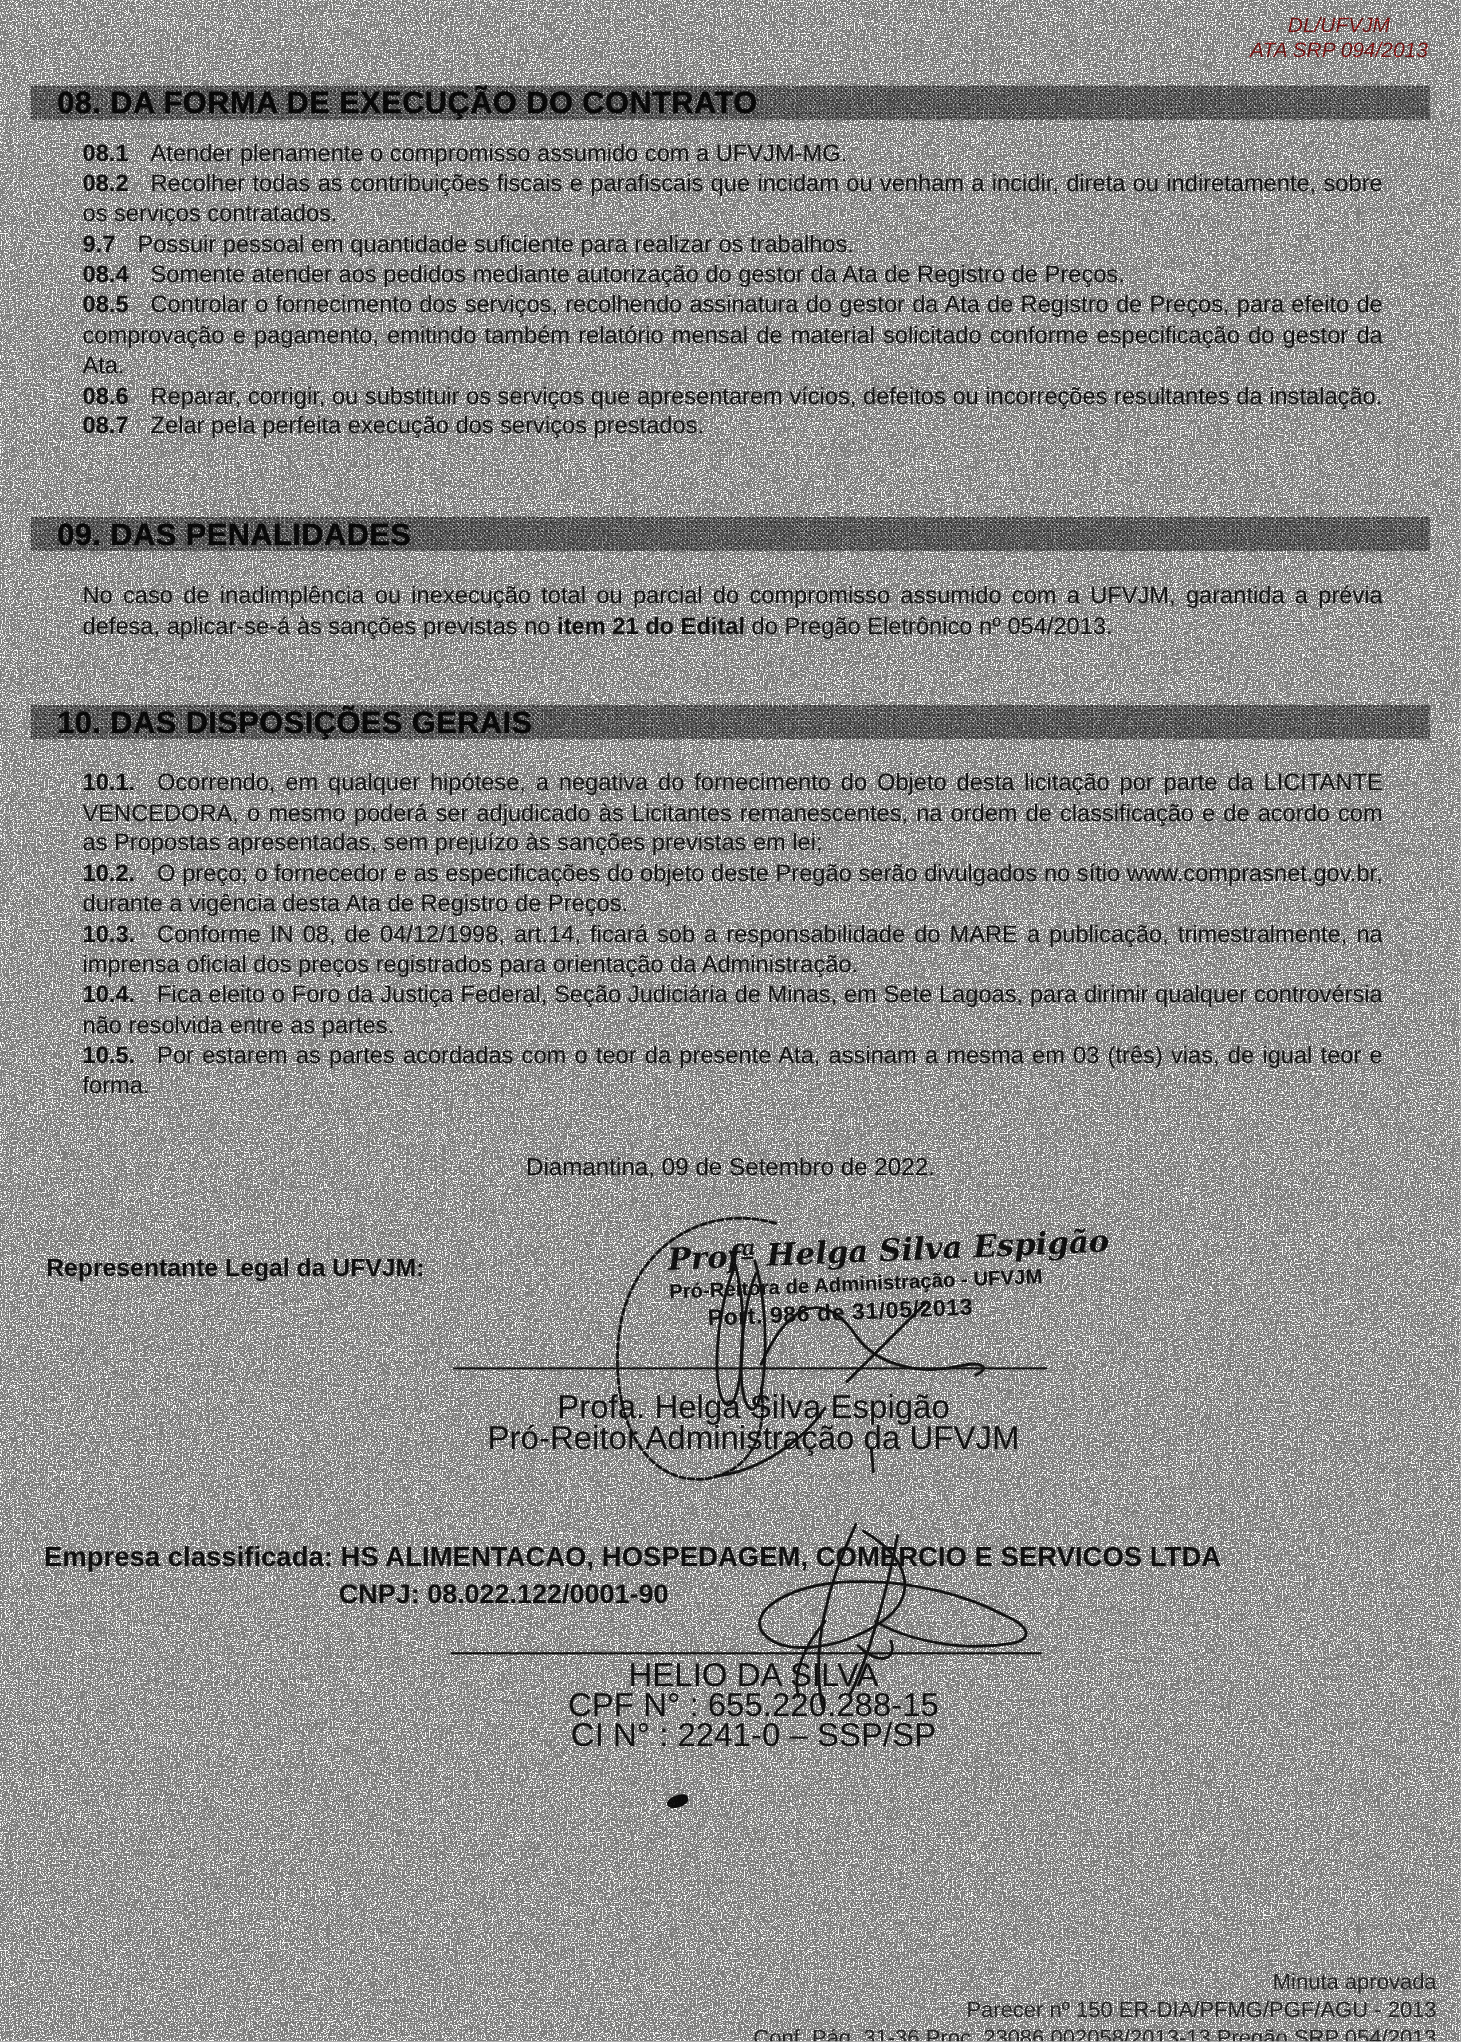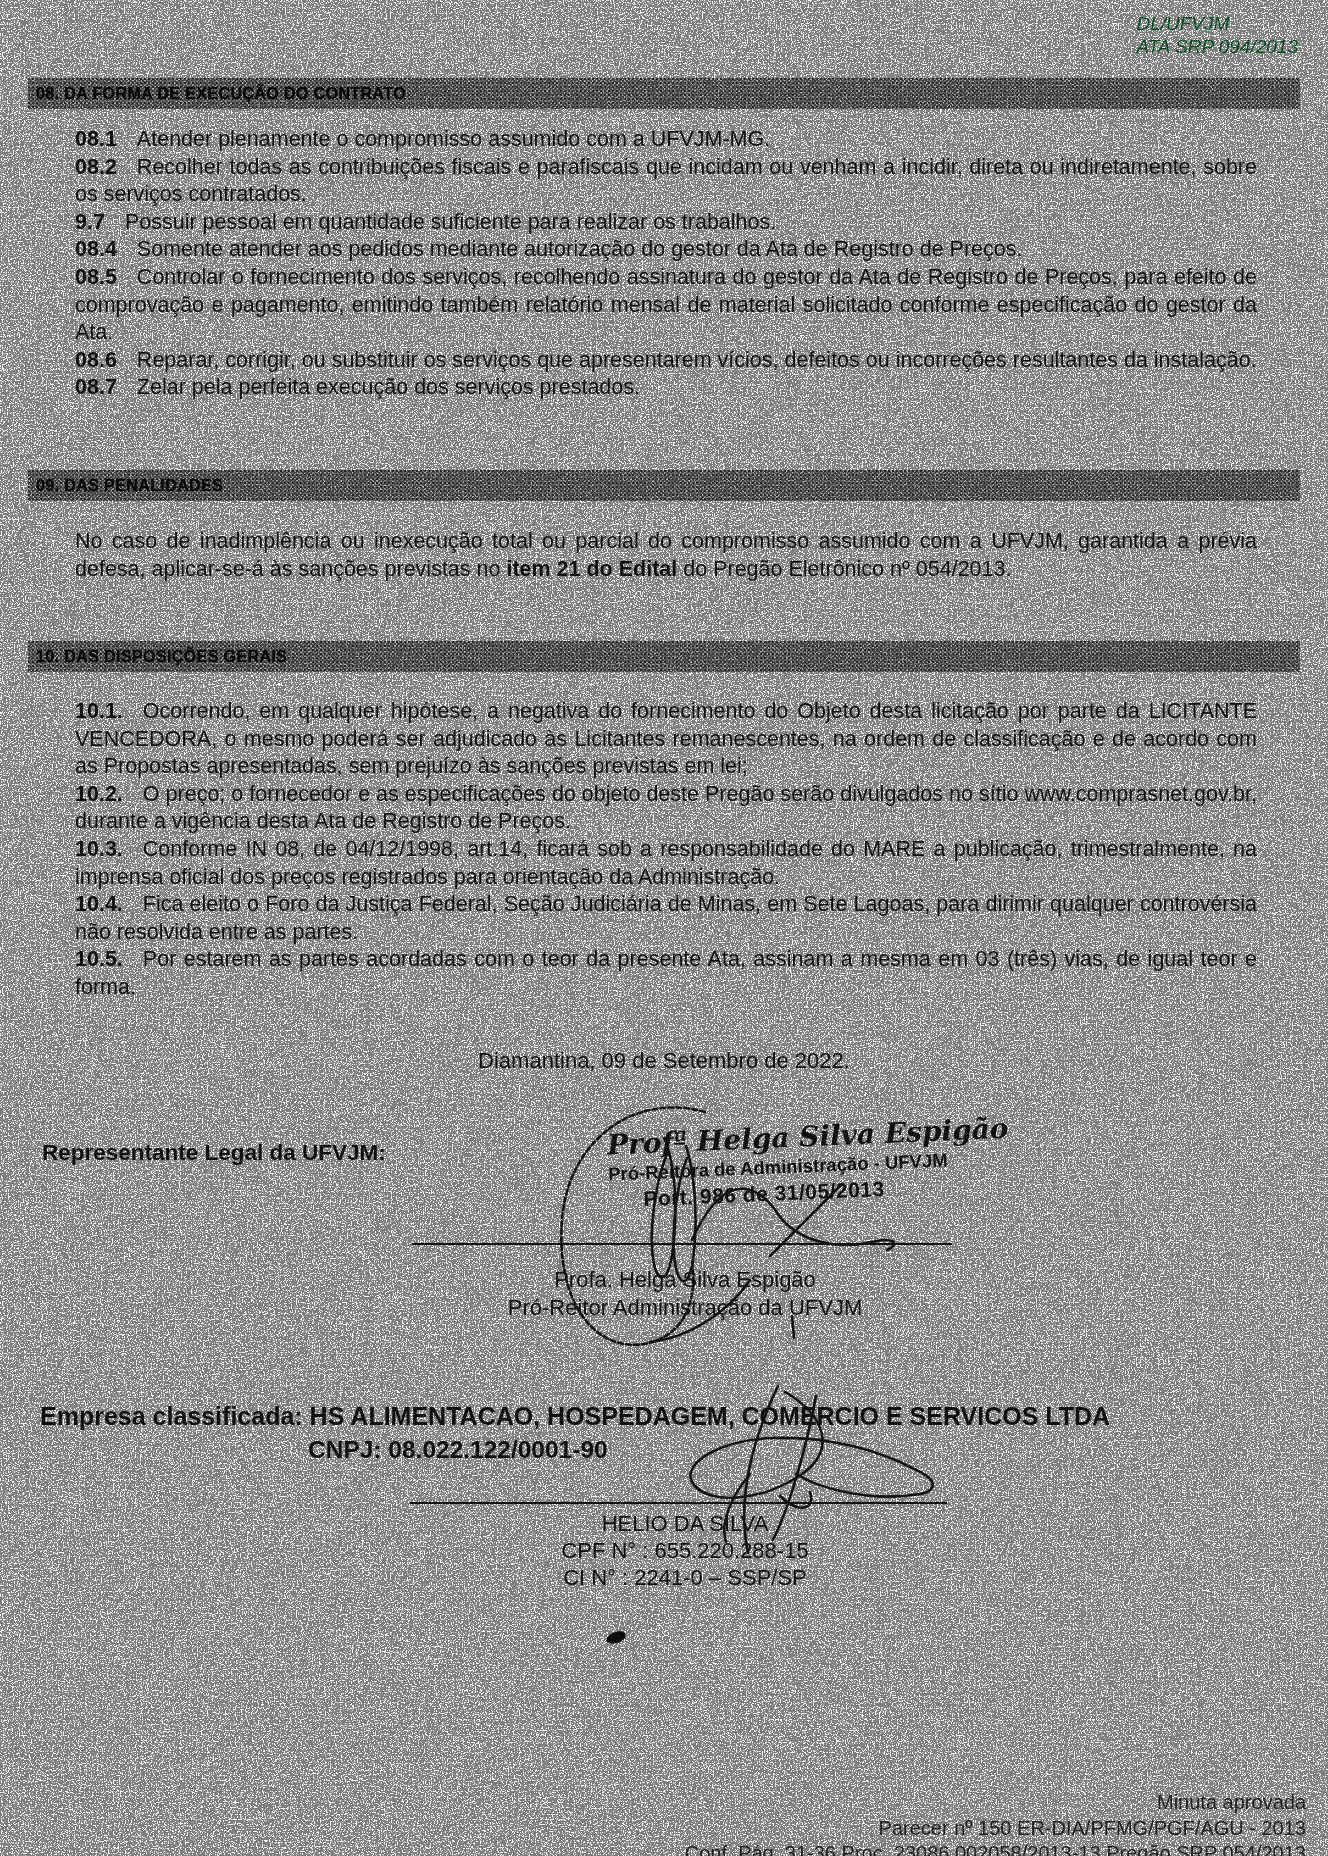--- a/index.html
+++ b/index.html
@@ -8,36 +8,36 @@
     width:1328px;height:1856px;
     margin:0 auto;
     background:#fcfcfa;
     font-family:"Liberation Sans",sans-serif;
     color:#1b1b1b;
     overflow:hidden;
   }
   
   .doc-ref{
     position:absolute;top:12px;right:30px;
-    text-align:left;font-style:italic;
-    font-size:19px;line-height:23px;color:#15803d;
+    text-align:center;font-style:italic;
+    font-size:19px;line-height:23px;color:#b91c1c;
   }
   
   .section-bar{
     position:absolute;left:28px;width:1272px;height:31px;
     background-color:#b5b5b5;
     background-image:
       radial-gradient(circle at 1px 1px,#4a4a4a 0.9px,transparent 1.1px),
       radial-gradient(circle at 3px 3px,#7c7c7c 0.9px,transparent 1.1px);
     background-size:4px 4px;
     display:flex;align-items:center;
   }
   .section-bar .bar-title{
-    font-weight:bold;font-size:16px;letter-spacing:.4px;
-    color:#101010;padding-left:8px;white-space:nowrap;
+    font-weight:bold;font-size:28px;letter-spacing:.4px;
+    color:#101010;padding-left:24px;white-space:nowrap;
     text-shadow:0 0 1px #101010;
   }
   
   .clauses{
     position:absolute;left:75px;width:1182px;
     font-size:21.5px;line-height:27.6px;
   }
   .clauses p{margin:0;text-align:justify;}
   .clause-num{font-weight:bold;margin-right:20px;}
   .inline-bold{font-weight:bold;margin-top:28px;}
@@ -61,21 +61,21 @@
     font-size:28px;line-height:32px;white-space:nowrap;
   }
   .stamp-role{font-weight:bold;font-size:18.5px;line-height:25px;white-space:nowrap;}
   .stamp-ord{font-weight:bold;font-size:21px;line-height:27px;white-space:nowrap;padding-left:34px;letter-spacing:.5px;}
   .sig-line{
     position:absolute;height:0;border-top:2.4px solid #1d1d1d;
   }
   .sig-line.rep{left:412px;top:1243px;width:540px;}
   .sig-line.comp{left:410px;top:1502px;width:537px;}
   .sig-caption{
-    position:absolute;text-align:center;font-size:22px;line-height:28px;
+    position:absolute;text-align:center;font-size:30px;line-height:28px;
   }
   .sig-caption.rep{left:400px;top:1266px;width:570px;}
   .sig-caption.comp{left:385px;top:1510px;width:600px;line-height:27px;}
   .sig-svg{position:absolute;z-index:5;}
   .company-label{
     position:absolute;left:40px;top:1402px;
     font-weight:bold;font-size:25px;white-space:nowrap;
   }
   .company-cnpj{
     position:absolute;left:308px;top:1436px;

